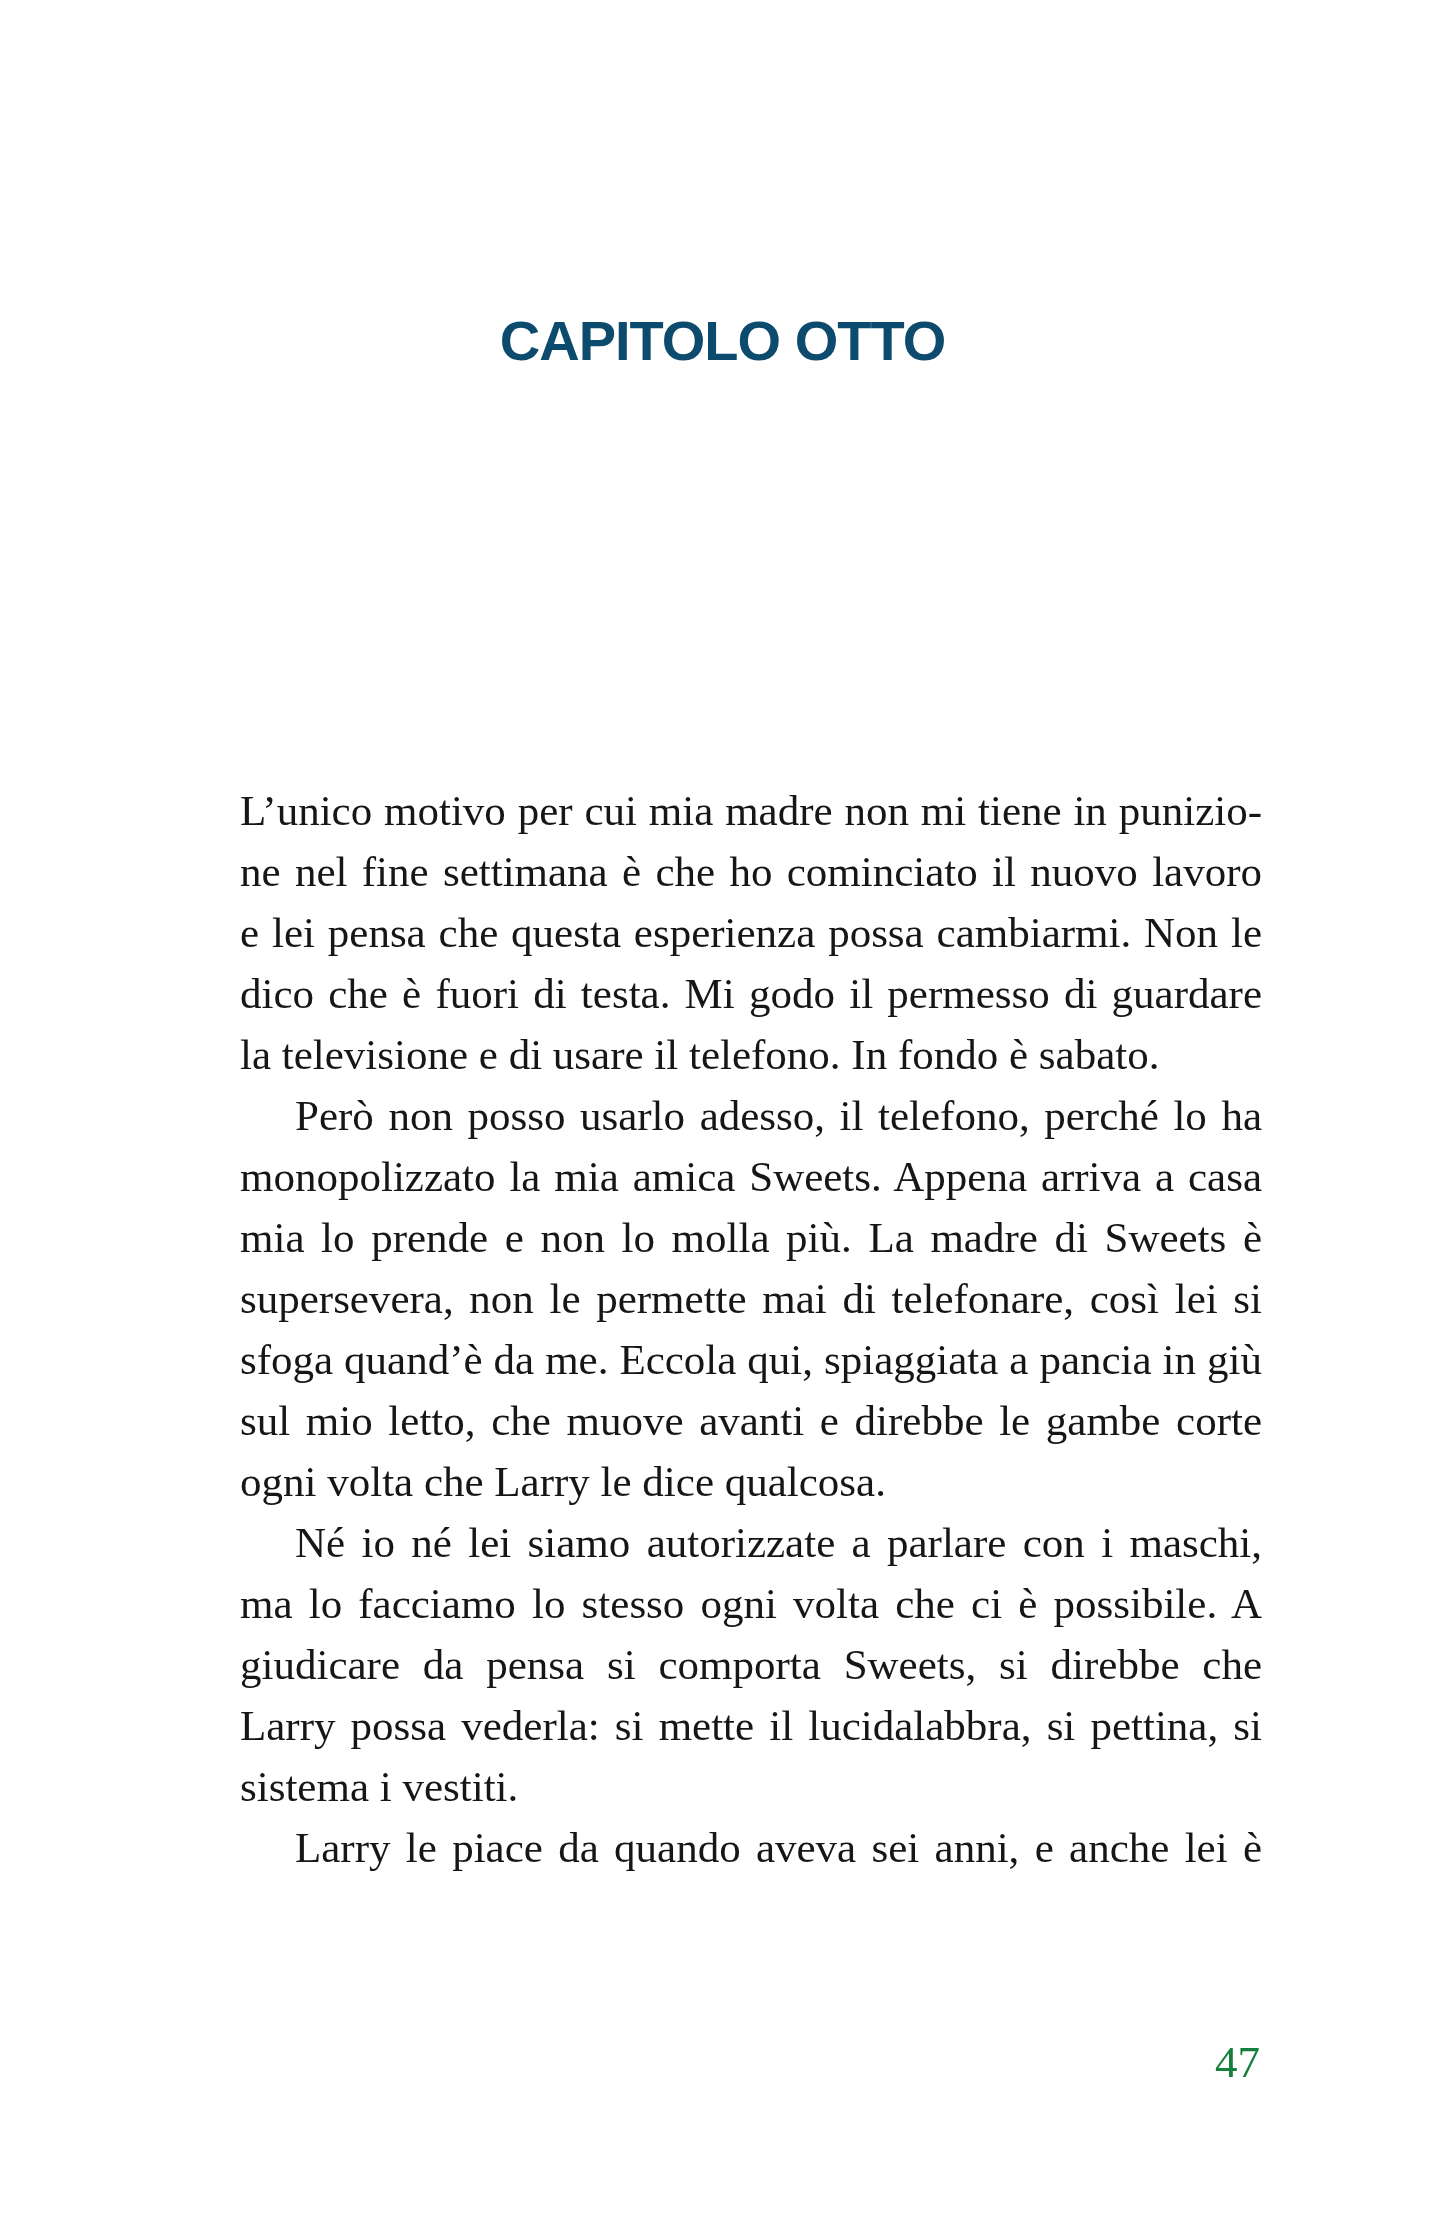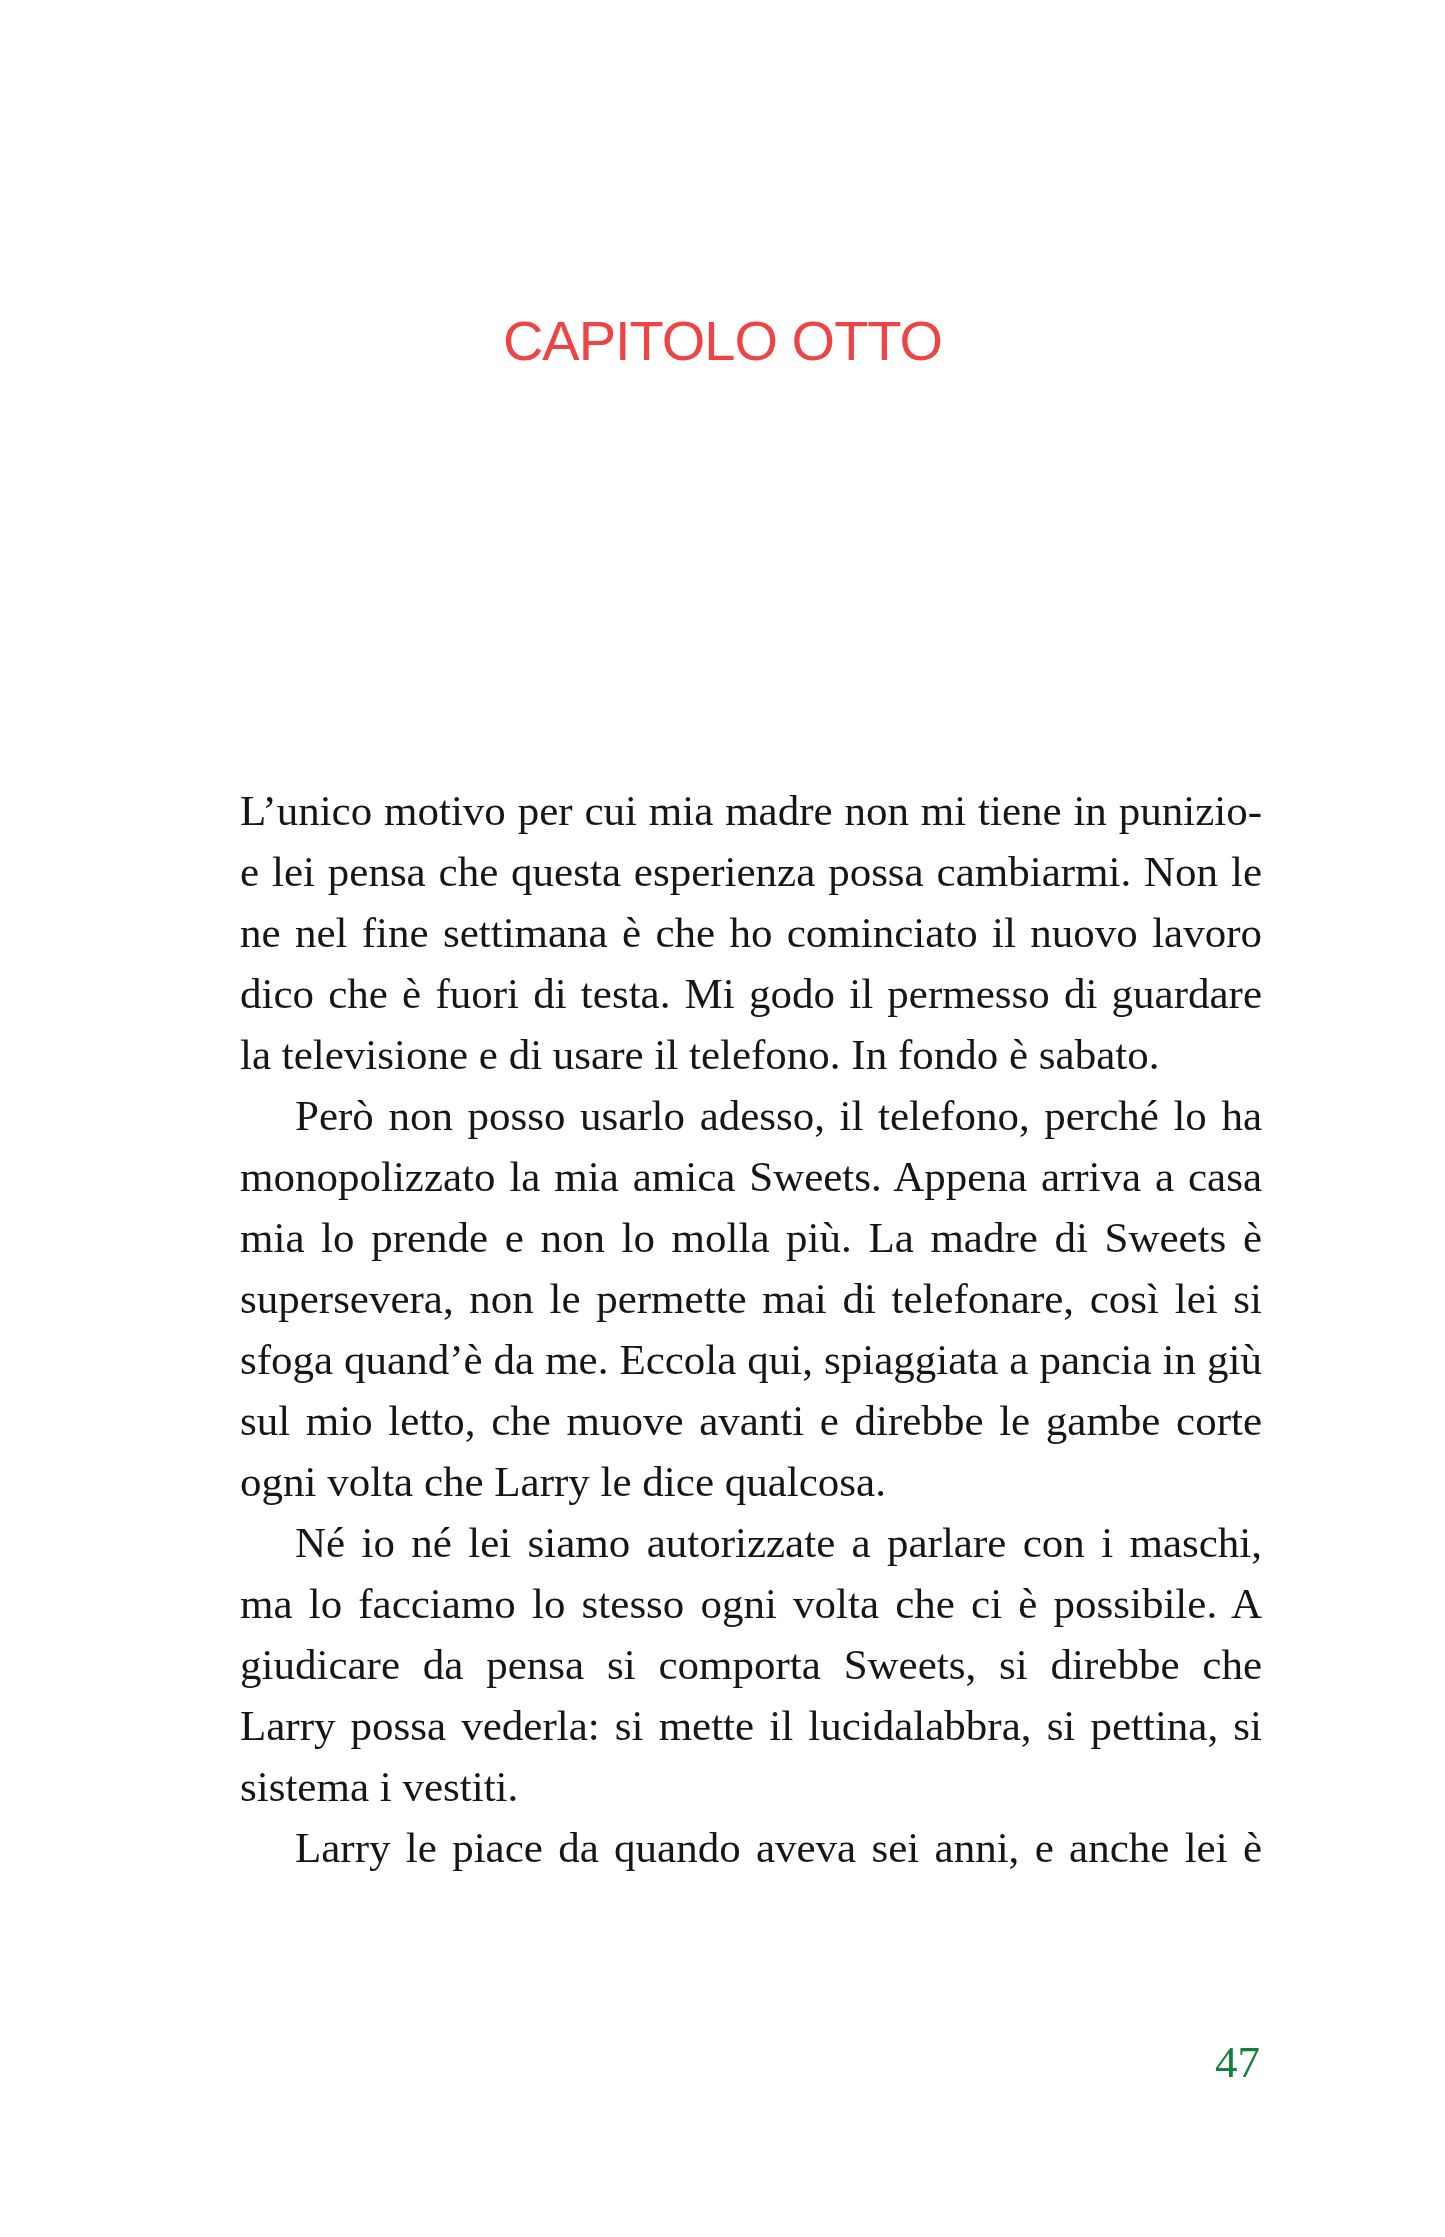--- a/index.html
+++ b/index.html
@@ -16,25 +16,25 @@
     font-family: "Liberation Serif", serif;
     overflow: hidden;
   }
   .chapter-title {
     position: absolute;
     top: 274px;
     left: 0;
     width: 100%;
     text-align: center;
     font-family: "Liberation Sans", sans-serif;
-    font-weight: 400;
+    font-weight: 700;
     font-size: 56px;
     line-height: 58px;
     letter-spacing: -1px;
-    color: #ef4444;
+    color: #0c4a6e;
   }
   .body-text {
     position: absolute;
     left: 240px;
     top: 780px;
     width: 1022px;
     font-size: 43px;
     line-height: 61px;
     color: #161616;
   }
@@ -67,22 +67,22 @@
 <body>
 
 <div class="book-page">
 
   <h1 class="chapter-title">CAPITOLO OTTO</h1>
 
   <div class="body-text">
 
     <div class="para">
       <div class="line">L’unico motivo per cui mia madre non mi tiene in punizio-</div>
+      <div class="line">ne nel fine settimana è che ho cominciato il nuovo lavoro</div>
       <div class="line">e lei pensa che questa esperienza possa cambiarmi. Non le</div>
-      <div class="line">ne nel fine settimana è che ho cominciato il nuovo lavoro</div>
       <div class="line">dico che è fuori di testa. Mi godo il permesso di guardare</div>
       <div class="line pend">la televisione e di usare il telefono. In fondo è sabato.</div>
     </div>
 
     <div class="para">
       <div class="line indent">Però non posso usarlo adesso, il telefono, perché lo ha</div>
       <div class="line">monopolizzato la mia amica Sweets. Appena arriva a casa</div>
       <div class="line">mia lo prende e non lo molla più. La madre di Sweets è</div>
       <div class="line">supersevera, non le permette mai di telefonare, così lei si</div>
       <div class="line">sfoga quand’è da me. Eccola qui, spiaggiata a pancia in giù</div>

